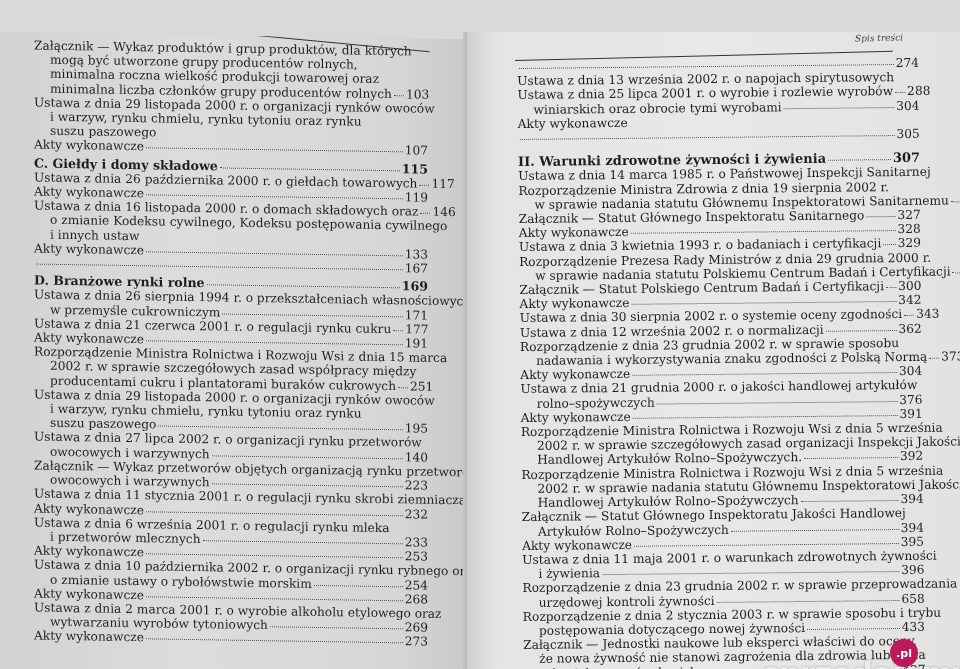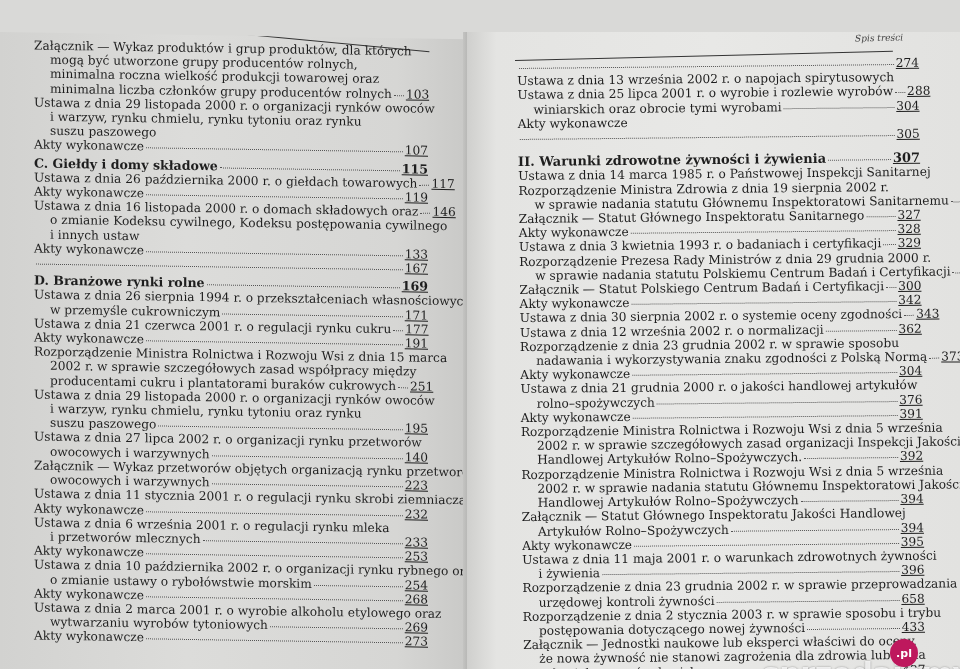--- a/index.html
+++ b/index.html
@@ -41,21 +41,21 @@
   .toc-right { left: 50px; top: 28px; width: 402px; transform: rotate(-0.6deg); transform-origin: 0 0; }
   .entry { font-size: 12.2px; line-height: 14.2px; position: relative; }
   .entry .line { display: block; white-space: nowrap; }
   .entry .line.indent { padding-left: 16px; }
   .entry .last { display: flex; align-items: baseline; }
   .entry .last .txt { white-space: nowrap; }
   .entry .last .dots {
     flex: 1; margin: 0 2px; border-bottom: 1px dotted #555; height: 0; position: relative; top: -2px;
     min-width: 10px;
   }
-  .entry .last .pg { white-space: nowrap; min-width: 20px; text-align: left; text-decoration: underline; }
+  .entry .last .pg { white-space: nowrap; min-width: 20px; text-align: left; }
   .entry.heading { font-weight: bold; margin-top: 4px; font-size: 12.6px; }
   .entry.heading.right-head { margin-top: 10px; font-size: 13px; }
   .watermark {
     position: absolute; left: 762px; top: 624px;
     font-family: "DejaVu Sans", "Liberation Sans", sans-serif; font-size: 30px; font-weight: bold;
     color: rgba(255,255,255,0.82); letter-spacing: -0.5px;
     text-shadow: 0 0 2px rgba(80,80,80,0.6);
   }
   .wm-badge {
     position: absolute; left: 890px; top: 607px; width: 28px; height: 28px; border-radius: 50%;

